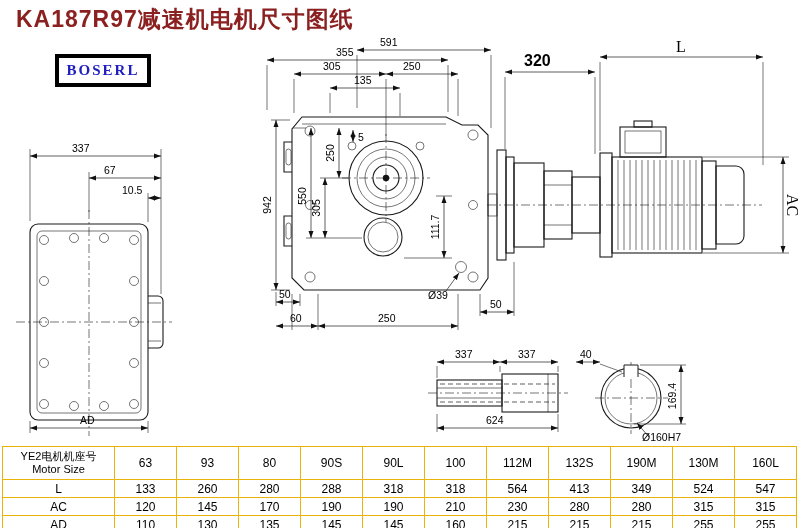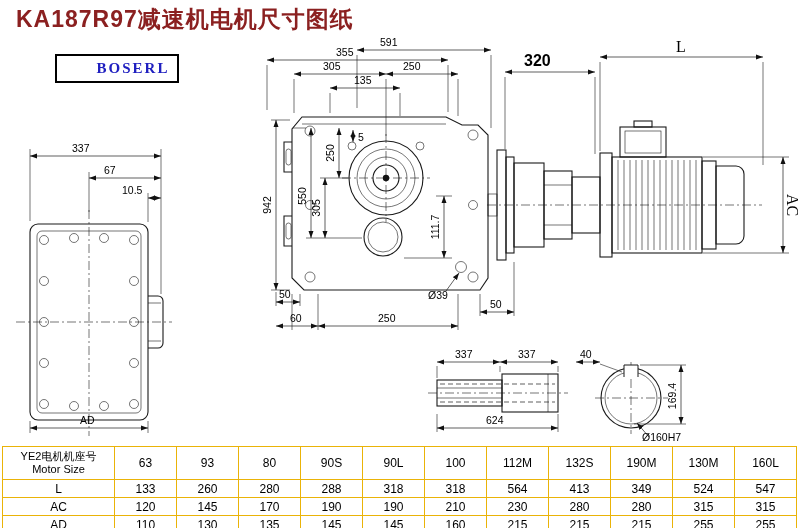--- a/index.html
+++ b/index.html
@@ -3,22 +3,22 @@
 <meta charset="utf-8">
 <style>
   html,body{margin:0;padding:0;background:#fff;}
   body{width:800px;height:528px;position:relative;overflow:hidden;
        font-family:"Liberation Sans",sans-serif;}
   .stage{position:absolute;left:0;top:0;width:800px;height:528px;background:#fff;}
   .title{position:absolute;left:16px;top:4px;margin:0;
          font:700 23px "Liberation Sans",sans-serif;
          color:var(--title,#8b2020);letter-spacing:1px;}
   .logo{position:absolute;left:55px;top:54px;width:88px;height:25px;
-        border:2px solid #000000;display:flex;align-items:center;justify-content:center;
-        font:700 15px "Liberation Serif",serif;color:var(--logo,#2020c0);letter-spacing:2px;padding-left:32px;}
+        border:4px solid #000000;display:flex;align-items:center;justify-content:center;
+        font:700 15px "Liberation Serif",serif;color:var(--logo,#2020c0);letter-spacing:2px;}
   svg.drawing{position:absolute;left:0;top:0;}
   .ln{stroke:#1a1a1a;stroke-width:1.1;fill:none;}
   .thin{stroke:#1a1a1a;stroke-width:.6;fill:none;}
   .dim{stroke:#1a1a1a;stroke-width:.7;fill:none;}
   .cl{stroke:#1a1a1a;stroke-width:.6;fill:none;stroke-dasharray:9 3 2 3;}
   .dash{stroke:#1a1a1a;stroke-width:.7;fill:none;stroke-dasharray:5 3;}
   text.d{font:10.5px "Liberation Sans",sans-serif;fill:#000;}
   text.big{font:700 16px "Liberation Sans",sans-serif;fill:#000;}
   text.ser{font:16px "Liberation Serif",serif;fill:#000;}
   table.size-table{position:absolute;left:2px;top:446px;width:795px;

